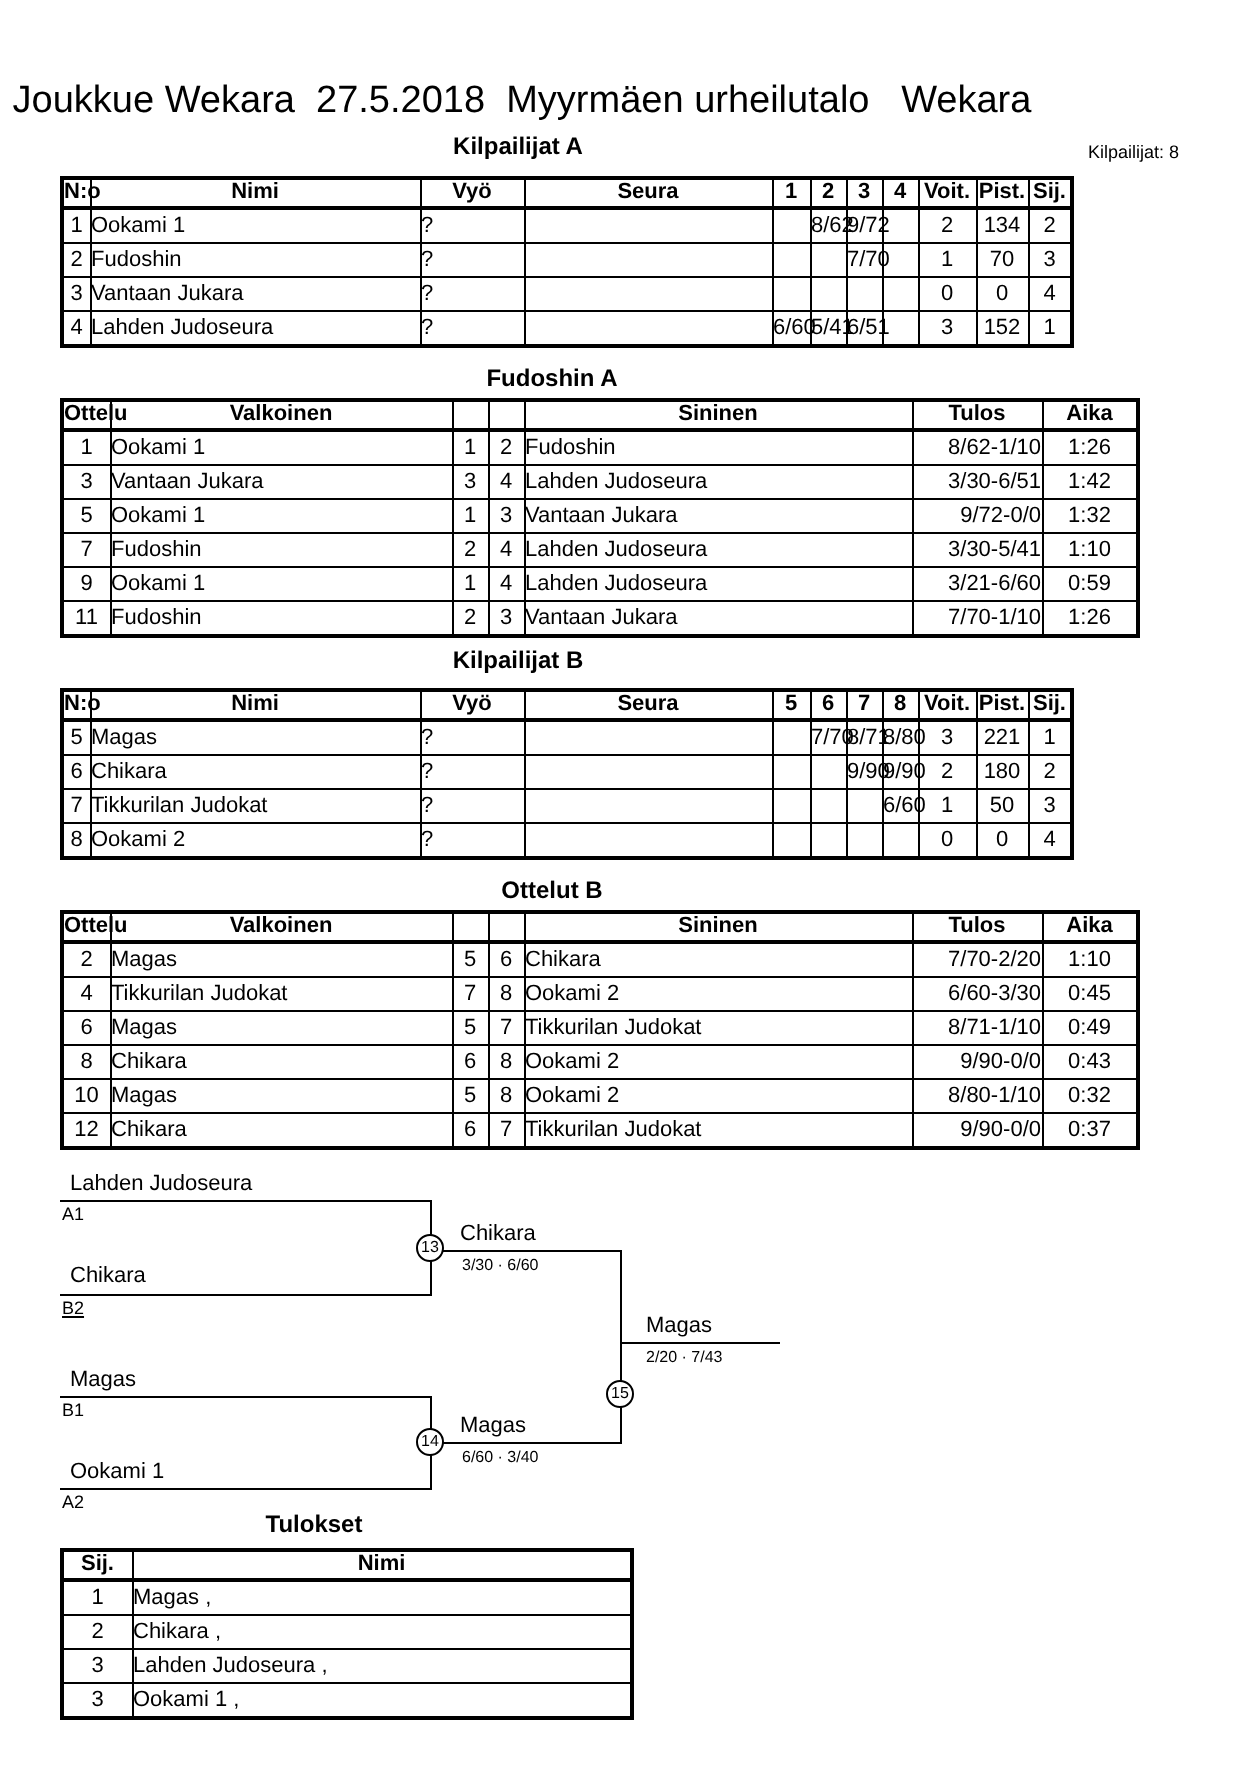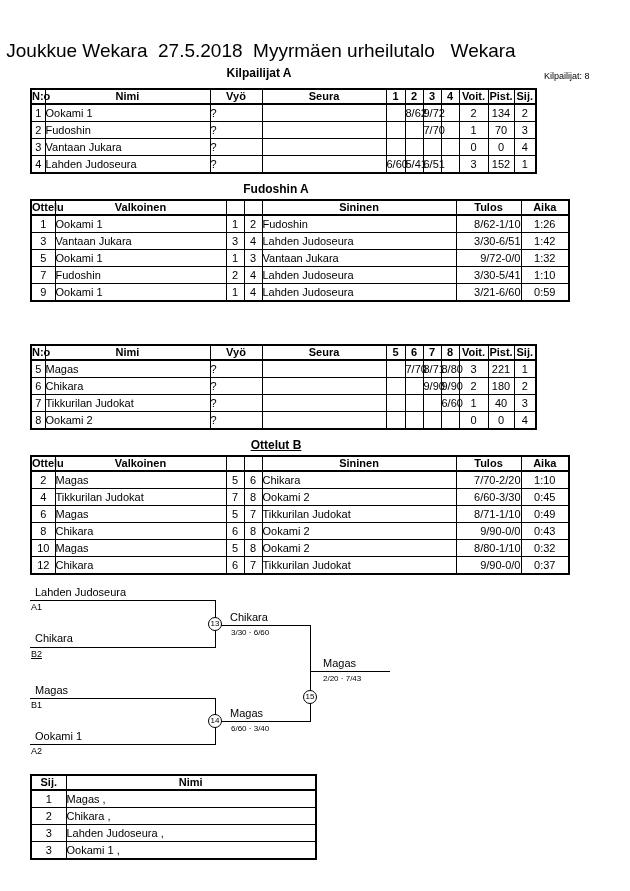--- a/index.html
+++ b/index.html
@@ -205,23 +205,33 @@
       </tr>
       <tr>
         <td class="o-no">9</td>
         <td class="o-white">Ookami 1</td>
         <td class="o-n">1</td>
         <td class="o-n">4</td>
         <td class="o-blue">Lahden Judoseura</td>
         <td class="o-tulos">3/21-6/60</td>
         <td class="o-aika">0:59</td>
       </tr>
+      <tr>
+        <td class="o-no">11</td>
+        <td class="o-white">Fudoshin</td>
+        <td class="o-n">2</td>
+        <td class="o-n">3</td>
+        <td class="o-blue">Vantaan Jukara</td>
+        <td class="o-tulos">7/70-1/10</td>
+        <td class="o-aika">1:26</td>
+      </tr>
     </tbody>
   </table>
 
+  <div class="section-heading" style="top:323px; left:30px; width:458px;">Kilpailijat B</div>
 
   <table class="tbl" style="left:30px; top:344px; width:505px;">
     <colgroup>
       <col style="width:14px">
         <col style="width:165px">
         <col style="width:52px">
         <col style="width:124px">
       <col style="width:19px">
         <col style="width:18px">
         <col style="width:18px">
@@ -275,40 +285,40 @@
       <tr>
         <td class="c-no">7</td>
         <td class="c-name">Tikkurilan Judokat</td>
         <td class="c-belt">?</td>
         <td class="c-club"></td>
         <td class="c-res"></td>
         <td class="c-res"></td>
         <td class="c-res"></td>
         <td class="c-res">6/60</td>
         <td class="c-voit">1</td>
-        <td class="c-pist">40</td>
+        <td class="c-pist">50</td>
         <td class="c-sij">3</td>
       </tr>
       <tr>
         <td class="c-no">8</td>
         <td class="c-name">Ookami 2</td>
         <td class="c-belt">?</td>
         <td class="c-club"></td>
         <td class="c-res"></td>
         <td class="c-res"></td>
         <td class="c-res"></td>
         <td class="c-res"></td>
         <td class="c-voit">0</td>
         <td class="c-pist">0</td>
         <td class="c-sij">4</td>
       </tr>
     </tbody>
   </table>
 
-  <div class="section-heading" style="top:438px; left:30px; width:492px;text-decoration:underline;">Ottelut B</div>
+  <div class="section-heading" style="top:438px; left:30px; width:492px;">Ottelut B</div>
 
   <table class="tbl" style="left:30px; top:455px; width:538px;">
     <colgroup>
       <col style="width:24px">
         <col style="width:171px">
         <col style="width:18px">
         <col style="width:18px">
       <col style="width:194px">
         <col style="width:65px">
         <col style="width:48px">
@@ -408,20 +418,21 @@
     <div class="bk-name" style="left:230px; top:707px;">Magas</div>
     <div class="bk-score" style="left:231px; top:724px;">6/60 · 3/40</div>
 
     <div class="bk-vline" style="left:310px; top:625px; height:97px;"></div>
     <div class="bk-hline" style="left:310px; top:671px; width:80px;"></div>
     <div class="bk-circle" style="left:303px; top:666px;margin-top:24px;">15</div>
     <div class="bk-name" style="left:323px; top:657px;">Magas</div>
     <div class="bk-score" style="left:323px; top:674px;">2/20 · 7/43</div>
   </div>
 
+  <div class="section-heading" style="top:755px; left:30px; width:254px;">Tulokset</div>
 
   <table class="tbl" style="left:30px; top:774px; width:285px;">
     <colgroup>
       <col style="width:35px">
         <col style="width:250px">
     </colgroup>
     <thead>
       <tr>
         <th>Sij.</th>
         <th>Nimi</th>

